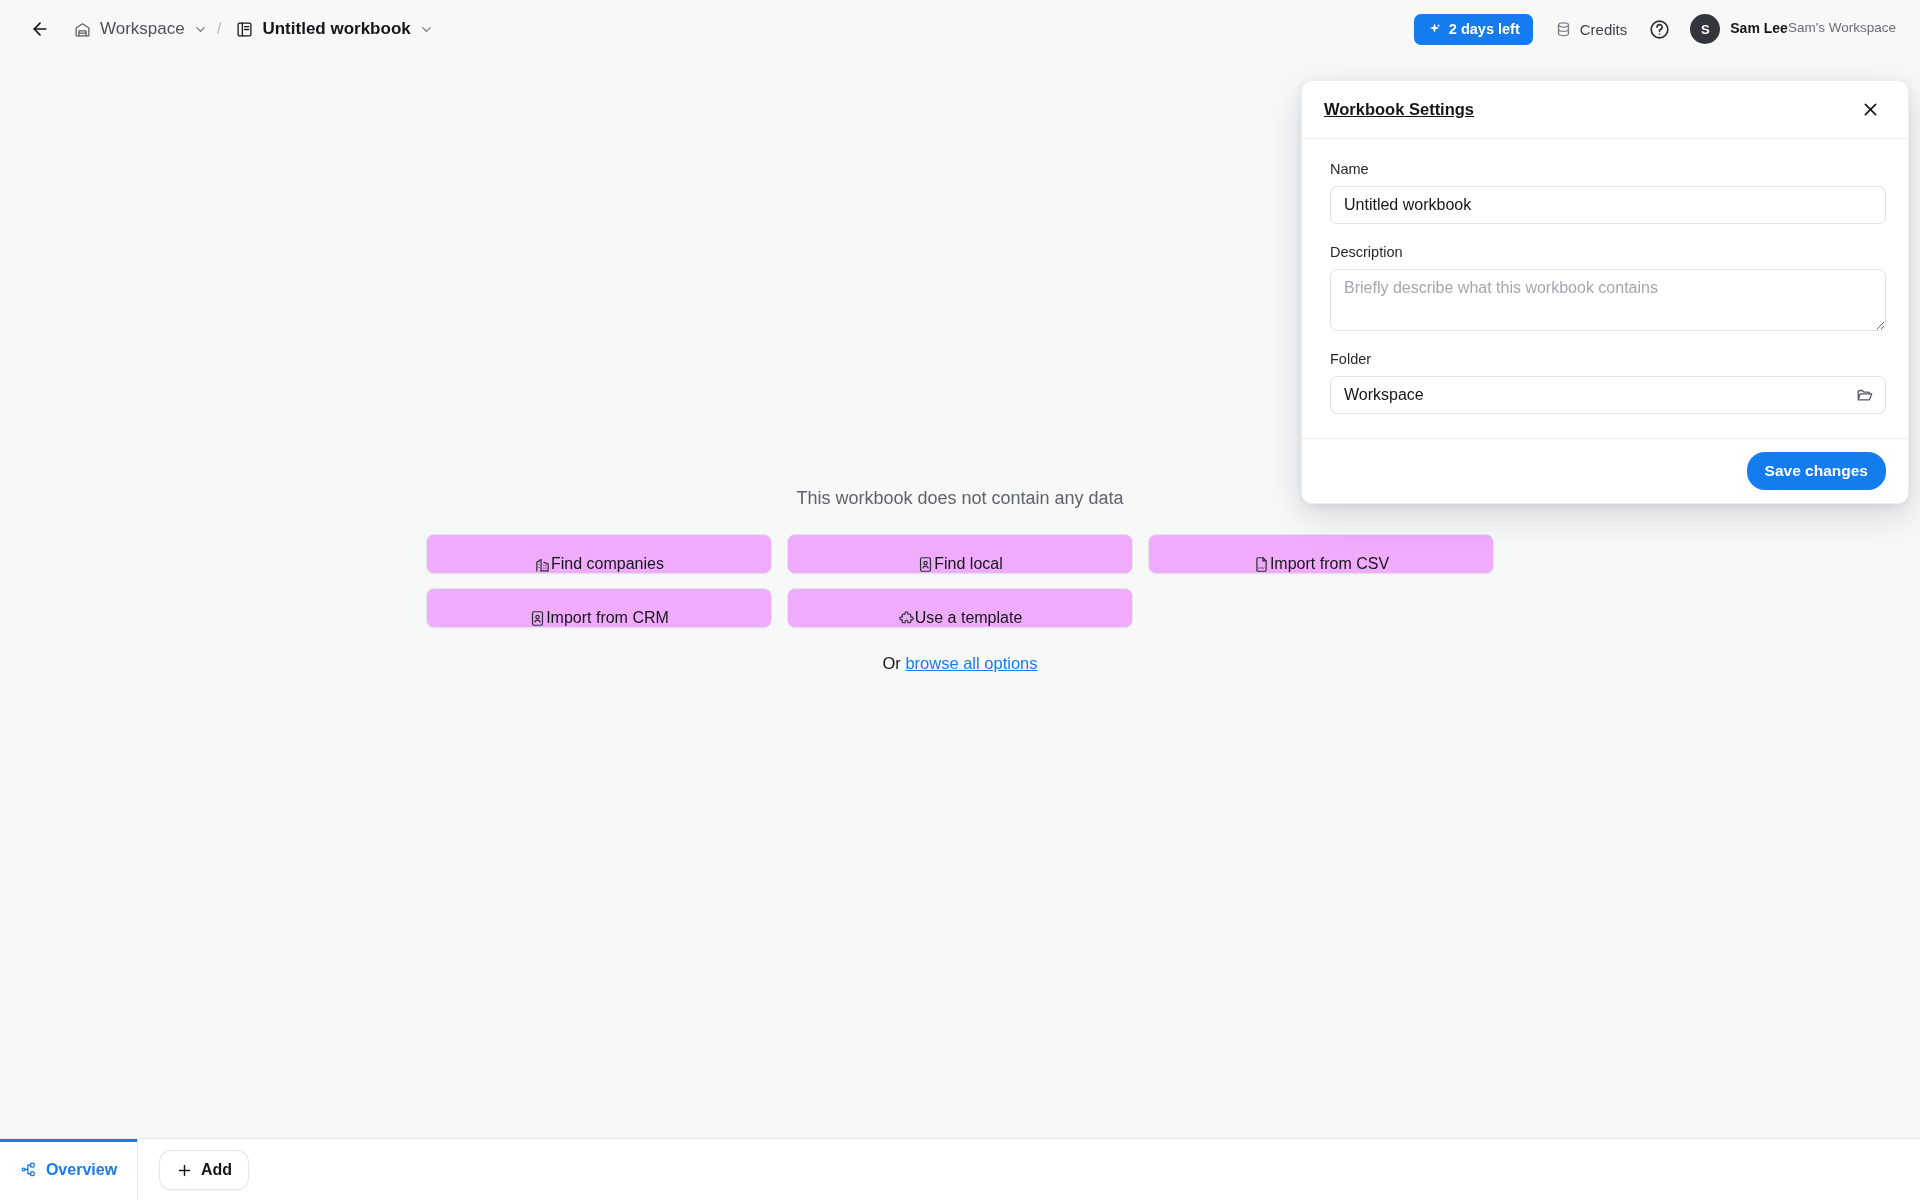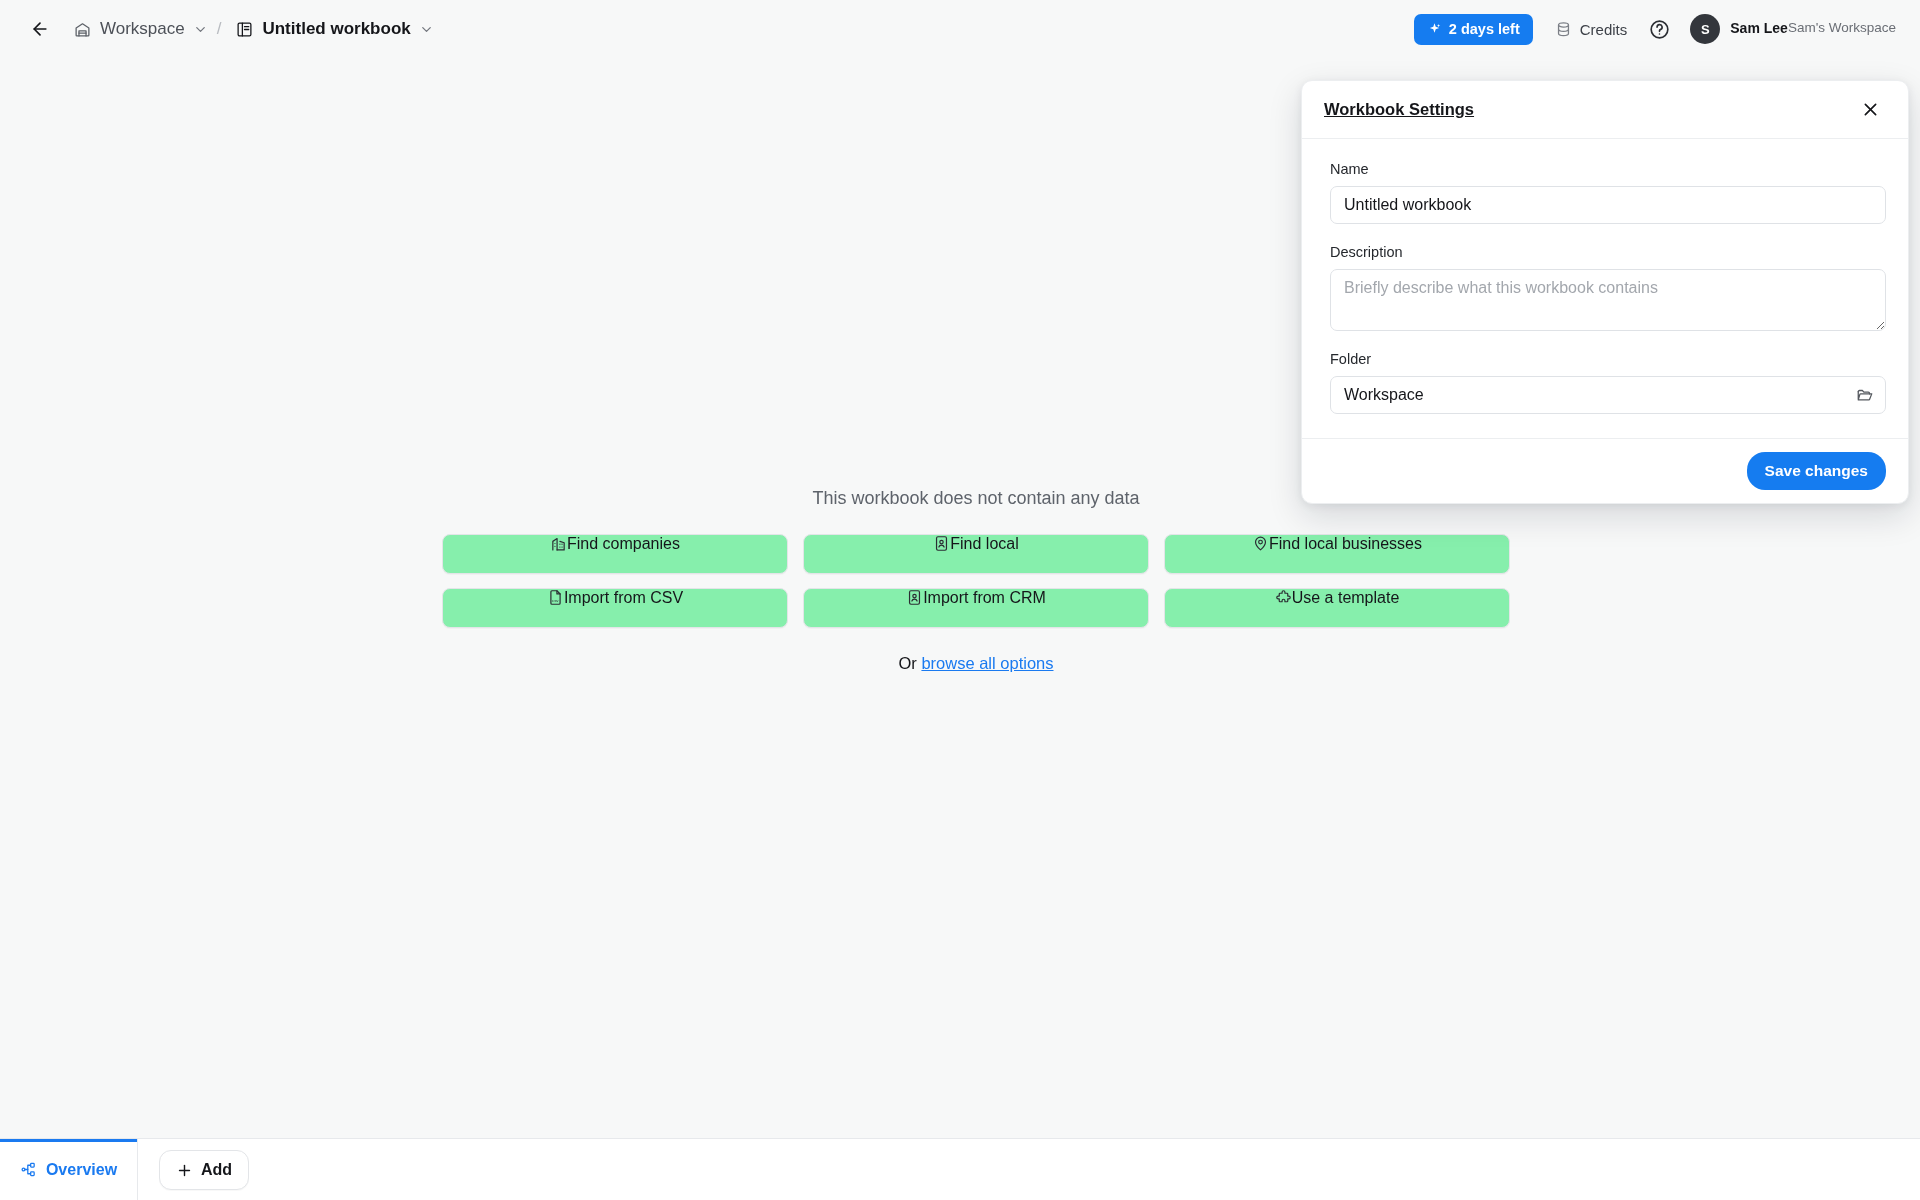--- a/index.html
+++ b/index.html
@@ -61,40 +61,40 @@
     background: #33363c; color: #fff;
     display: flex; align-items: center; justify-content: center;
     font-size: 13px; font-weight: 600;
   }
   .user-text { display: flex; flex-direction: row; line-height: 1.22; }
   .user-name { font-size: 14px; font-weight: 700; color: #15161a; }
   .user-ws { font-size: 13.5px; color: #6a6e75; }
 
   
   .canvas {
-    position: absolute; top: 58px; left: 16px;
+    position: absolute; top: 58px; left: 0;
     width: 1776px; height: 1080px;
     background: #f7f8f8;
   }
   .empty-wrap {
     position: absolute; top: 430px; left: 0; width: 1920px;
     display: flex; flex-direction: column; align-items: center;
   }
   .empty-title {
     font-size: 18px; color: #5e636b; margin-bottom: 25px;
   }
   .opt-grid {
     display: grid;
     grid-template-columns: 346px 346px 346px;
     gap: 14px 15px;
   }
   .opt-btn {
-    height: 40px; background: #86efac;
+    height: 40px; background: #f0abfc;
     border: 1px solid #e3e5e8; border-radius: 8px;
-    display: flex; align-items: flex-start; justify-content: center;
+    display: flex; align-items: flex-end; justify-content: center;
     cursor: pointer;
     font-size: 16px; color: #15161a;
     box-shadow: 0 1px 1px rgba(16,24,40,.03);
   }
   .opt-icon { display: flex; align-items: center; color: #2b2e33; }
   .or-line {
     margin-top: 26px; font-size: 16.5px; color: #15161a;
   }
   .or-link {
     color: #1a7af0; text-decoration: underline; cursor: pointer; font-weight: 500;
@@ -306,29 +306,20 @@
         <span class="opt-icon">
           <svg width="17" height="17" viewBox="0 0 24 24" fill="none" stroke="currentColor" stroke-width="1.7" stroke-linecap="round" stroke-linejoin="round">
             <rect x="5" y="2.5" width="14" height="19" rx="2"></rect>
             <circle cx="12" cy="10" r="2.4"></circle>
               <path d="M8.3 17c.6-1.9 2-2.8 3.7-2.8s3.1.9 3.7 2.8"></path>
           </svg>
         </span>
         <span>Find local</span>
       </div>
 
-      <div class="opt-btn">
-        <span class="opt-icon">
-          <svg width="17" height="17" viewBox="0 0 24 24" fill="none" stroke="currentColor" stroke-width="1.7" stroke-linecap="round" stroke-linejoin="round">
-            <path d="M12 21s7-5.6 7-11a7 7 0 1 0-14 0c0 5.4 7 11 7 11z"></path>
-              <circle cx="12" cy="10" r="2.6"></circle>
-          </svg>
-        </span>
-        <span>Find local businesses</span>
-      </div>
 
       <div class="opt-btn">
         <span class="opt-icon">
           <svg width="17" height="17" viewBox="0 0 24 24" fill="none" stroke="currentColor" stroke-width="1.7" stroke-linecap="round" stroke-linejoin="round">
             <path d="M14 2.5H7a1.5 1.5 0 0 0-1.5 1.5v16A1.5 1.5 0 0 0 7 21.5h10a1.5 1.5 0 0 0 1.5-1.5V7z"></path>
             <polyline points="14 2.5 14 7 18.5 7"></polyline>
             <text x="7" y="19" font-size="6.2" fill="currentColor" stroke="none" font-family="Liberation Sans, sans-serif">csv</text>
           </svg>
         </span>
         <span>Import from CSV</span>

